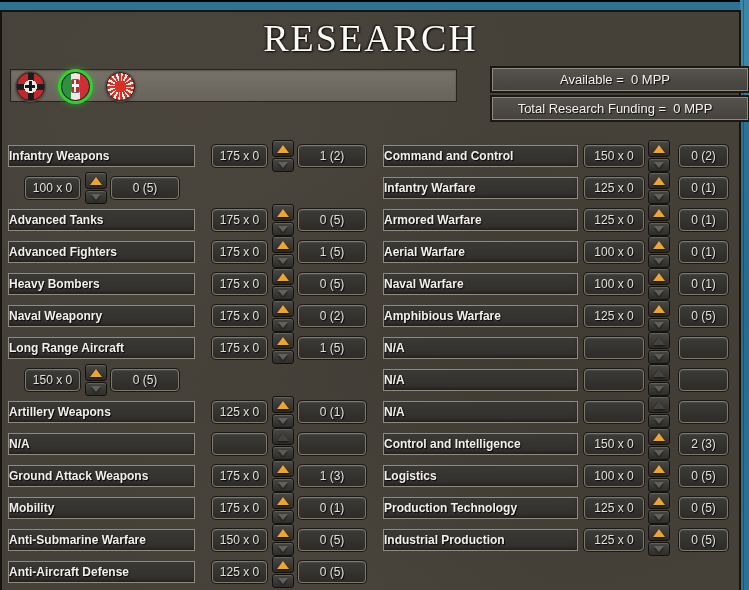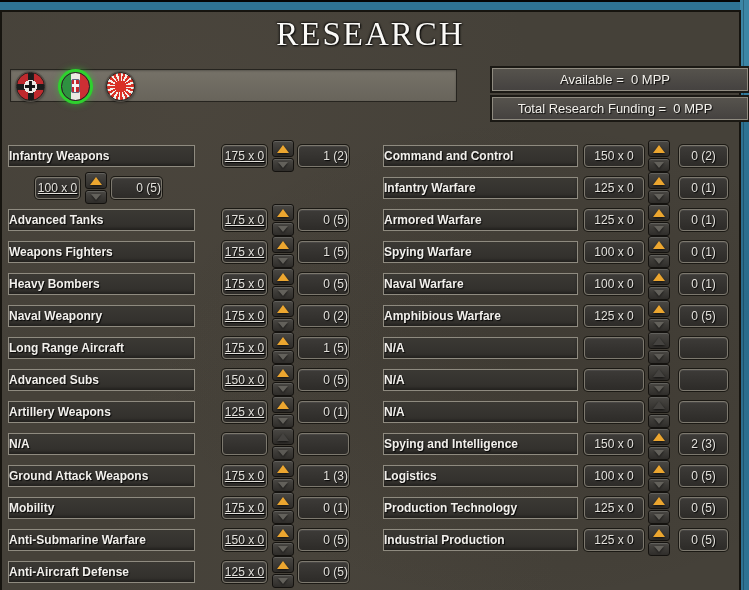--- a/index.html
+++ b/index.html
@@ -18,21 +18,21 @@
   
   .panel{position:absolute;left:0;top:10px;width:741px;height:584px;box-sizing:border-box;
     background:
       radial-gradient(ellipse at 25% 15%, rgba(120,105,90,.10), transparent 45%),
       radial-gradient(ellipse at 70% 60%, rgba(30,25,20,.15), transparent 50%),
       radial-gradient(ellipse at 45% 90%, rgba(110,100,85,.08), transparent 40%),
       #454139;
     border:2px solid #16140f;border-bottom:none;}
 
   .title{position:absolute;left:0;top:4px;width:100%;text-align:center;
-    font-family:"Liberation Serif",serif;font-size:33px;letter-spacing:2px;color:#fbfaf7;
+    font-family:"Liberation Serif",serif;font-size:38px;letter-spacing:2px;color:#fbfaf7;
     text-shadow:1px 1px 2px #000,-1px -1px 2px rgba(0,0,0,.7);}
 
   
   .flag-bar{position:absolute;left:8px;top:57px;width:447px;height:33px;
     background:linear-gradient(180deg,#767268,#68645b);
     border:1px solid #26241f;box-shadow:inset 0 1px 2px rgba(0,0,0,.25);box-sizing:border-box;}
   .roundel{position:absolute;top:2px;width:27px;height:27px;border-radius:50%;
     border:1px solid #211f1c;box-shadow:0 0 0 1px #55514a,0 1px 3px rgba(0,0,0,.65);cursor:pointer;}
   .flag-germany{left:5px;
     background:
@@ -71,23 +71,23 @@
   .row{display:flex;align-items:flex-start;height:22px;margin-bottom:10px;}
   .field{box-sizing:border-box;height:22px;line-height:20px;color:#f2f0ec;
     text-shadow:1px 1px 1px rgba(0,0,0,.9);}
   .label{background:linear-gradient(180deg,#3b3934,#312f2b);
     border:1px solid #8f8b80;box-shadow:inset 0 -2px 3px rgba(0,0,0,.3);
     font-size:12px;font-weight:700;border-radius:0;}
   .val{background:linear-gradient(180deg,#3d3b38,#2d2b28);
     border:1px solid #7d796f;border-radius:4px;text-align:center;font-size:12px;color:#e3e1dc;
     box-shadow:0 0 0 1px #1b1914,inset 0 1px 0 rgba(255,255,255,.07);}
   .col-left .label{width:187px;}
-  .col-left .cost{width:45px;margin-left:27px;text-decoration:underline;}
+  .col-left .cost{width:55px;margin-left:17px;}
   .col-left .spinner{margin-left:5px;}
-  .col-left .count{width:51px;margin-left:4px;text-align:right;}
+  .col-left .count{width:68px;margin-left:4px;}
   .col-right .label{width:195px;}
   .col-right .cost{width:60px;margin-left:6px;}
   .col-right .spinner{margin-left:4px;}
   .col-right .count{width:49px;margin-left:9px;}
 
   
   .spinner{position:relative;top:-5px;width:22px;height:32px;display:flex;flex-direction:column;gap:1px;}
   .spin-btn{box-sizing:border-box;width:22px;border:1px solid #14120f;border-radius:3px;cursor:pointer;
     background:linear-gradient(180deg,#4a4844,#2f2d2a);
     box-shadow:inset 0 1px 0 rgba(255,255,255,.14);
@@ -160,21 +160,21 @@
       <div class="spin-btn up">
         <span class="arrow-up"></span>
       </div>
       <div class="spin-btn down">
         <span class="arrow-down"></span>
       </div>
     </div>
     <div class="field val count">0 (5)</div>
   </div>
         <div class="row">
-    <div class="field label">Weapons Fighters</div>
+    <div class="field label">Advanced Fighters</div>
     <div class="field val cost">175 x 0</div>
     <div class="spinner">
       <div class="spin-btn up">
         <span class="arrow-up"></span>
       </div>
       <div class="spin-btn down">
         <span class="arrow-down"></span>
       </div>
     </div>
     <div class="field val count">1 (5)</div>
@@ -212,21 +212,20 @@
       <div class="spin-btn up">
         <span class="arrow-up"></span>
       </div>
       <div class="spin-btn down">
         <span class="arrow-down"></span>
       </div>
     </div>
     <div class="field val count">1 (5)</div>
   </div>
         <div class="row">
-    <div class="field label">Advanced Subs</div>
     <div class="field val cost">150 x 0</div>
     <div class="spinner">
       <div class="spin-btn up">
         <span class="arrow-up"></span>
       </div>
       <div class="spin-btn down">
         <span class="arrow-down"></span>
       </div>
     </div>
     <div class="field val count">0 (5)</div>
@@ -344,21 +343,21 @@
       <div class="spin-btn up">
         <span class="arrow-up"></span>
       </div>
       <div class="spin-btn down">
         <span class="arrow-down"></span>
       </div>
     </div>
     <div class="field val count">0 (1)</div>
   </div>
         <div class="row">
-    <div class="field label">Spying Warfare</div>
+    <div class="field label">Aerial Warfare</div>
     <div class="field val cost">100 x 0</div>
     <div class="spinner">
       <div class="spin-btn up">
         <span class="arrow-up"></span>
       </div>
       <div class="spin-btn down">
         <span class="arrow-down"></span>
       </div>
     </div>
     <div class="field val count">0 (1)</div>
@@ -422,21 +421,21 @@
       <div class="spin-btn up">
         <span class="arrow-up"></span>
       </div>
       <div class="spin-btn down">
         <span class="arrow-down"></span>
       </div>
     </div>
     <div class="field val count"></div>
   </div>
         <div class="row">
-    <div class="field label">Spying and Intelligence</div>
+    <div class="field label">Control and Intelligence</div>
     <div class="field val cost">150 x 0</div>
     <div class="spinner">
       <div class="spin-btn up">
         <span class="arrow-up"></span>
       </div>
       <div class="spin-btn down">
         <span class="arrow-down"></span>
       </div>
     </div>
     <div class="field val count">2 (3)</div>

